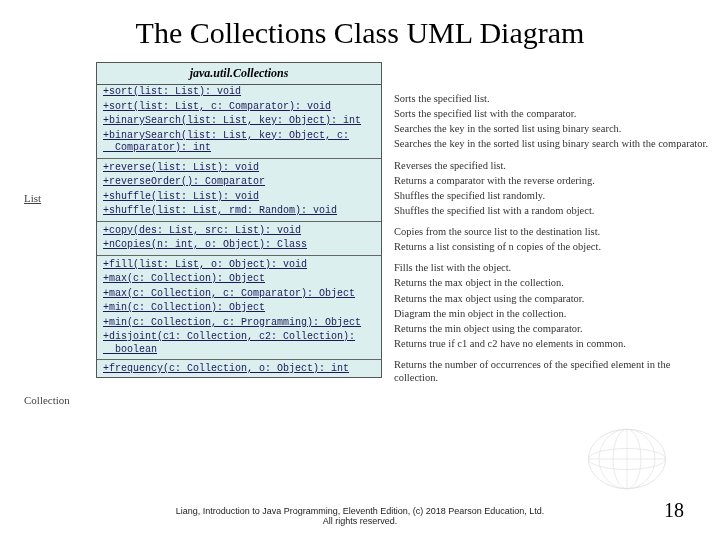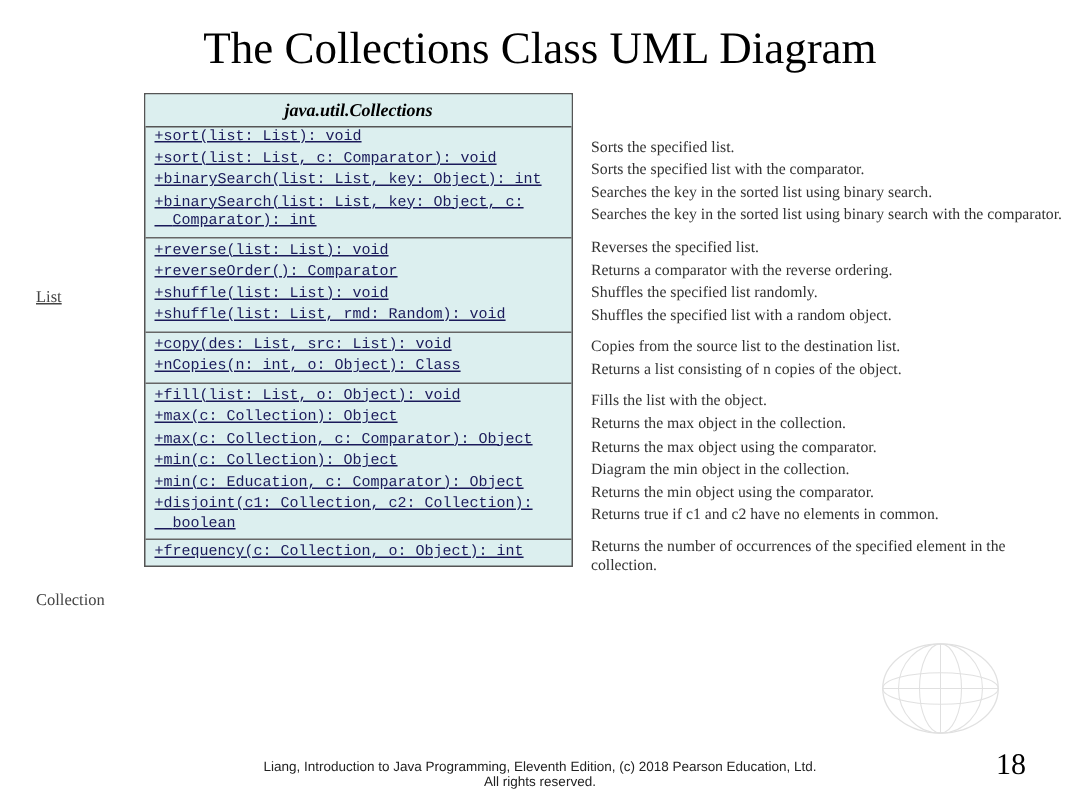--- a/index.html
+++ b/index.html
@@ -49,21 +49,21 @@
         <div class="uml-line">+shuffle(list: List): void</div>
         <div class="uml-line">+shuffle(list: List, rmd: Random): void</div>
         <div class="sep"></div>
         <div class="uml-line">+copy(des: List, src: List): void</div>
         <div class="uml-line">+nCopies(n: int, o: Object): Class</div>
         <div class="sep"></div>
         <div class="uml-line">+fill(list: List, o: Object): void</div>
         <div class="uml-line">+max(c: Collection): Object</div>
         <div class="uml-line">+max(c: Collection, c: Comparator): Object</div>
         <div class="uml-line">+min(c: Collection): Object</div>
-        <div class="uml-line">+min(c: Education, c: Comparator): Object</div>
+        <div class="uml-line">+min(c: Collection, c: Programming): Object</div>
         <div class="uml-line">+disjoint(c1: Collection, c2: Collection):
   boolean</div>
         <div class="sep"></div>
         <div class="uml-line">+frequency(c: Collection, o: Object): int</div>
       </div>
     </div>
 
     <div class="desc-col">
       <div class="desc-line">Sorts the specified list.</div>
       <div class="desc-line">Sorts the specified list with the comparator.</div>

